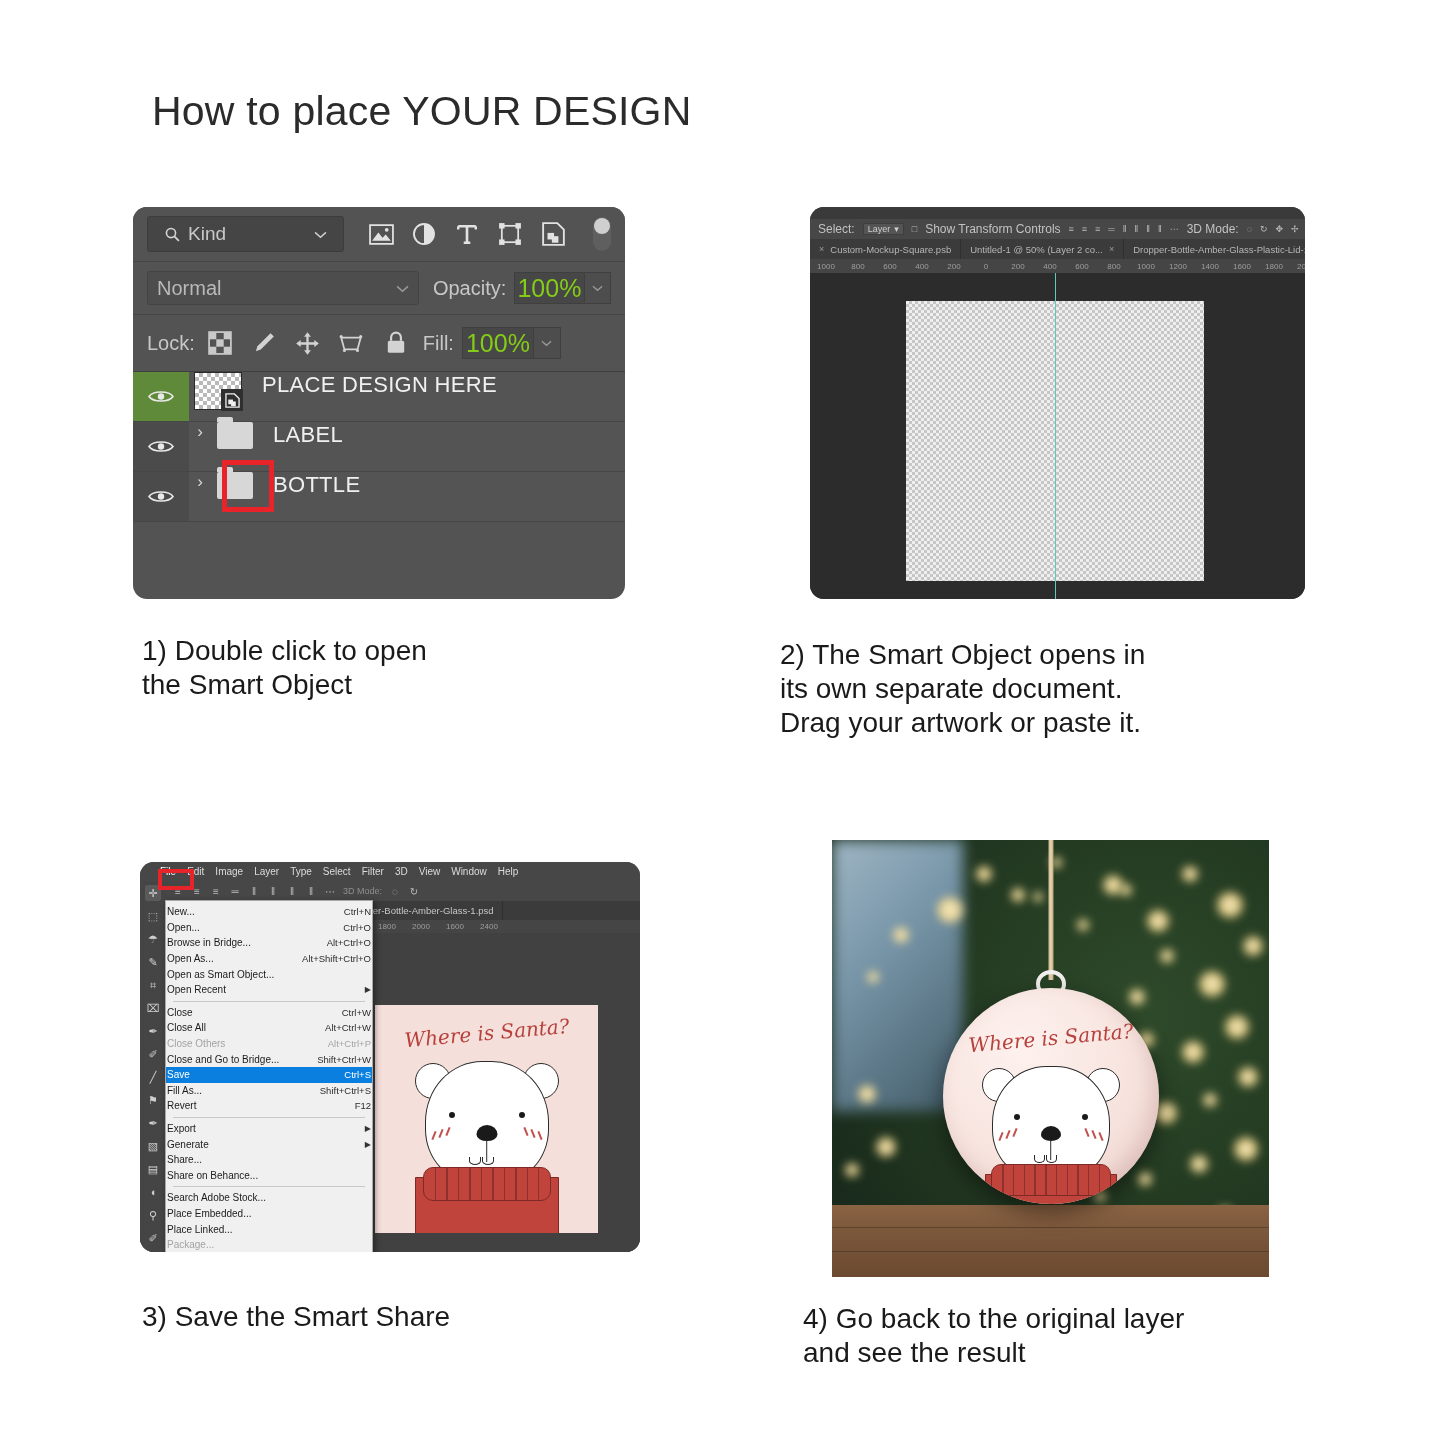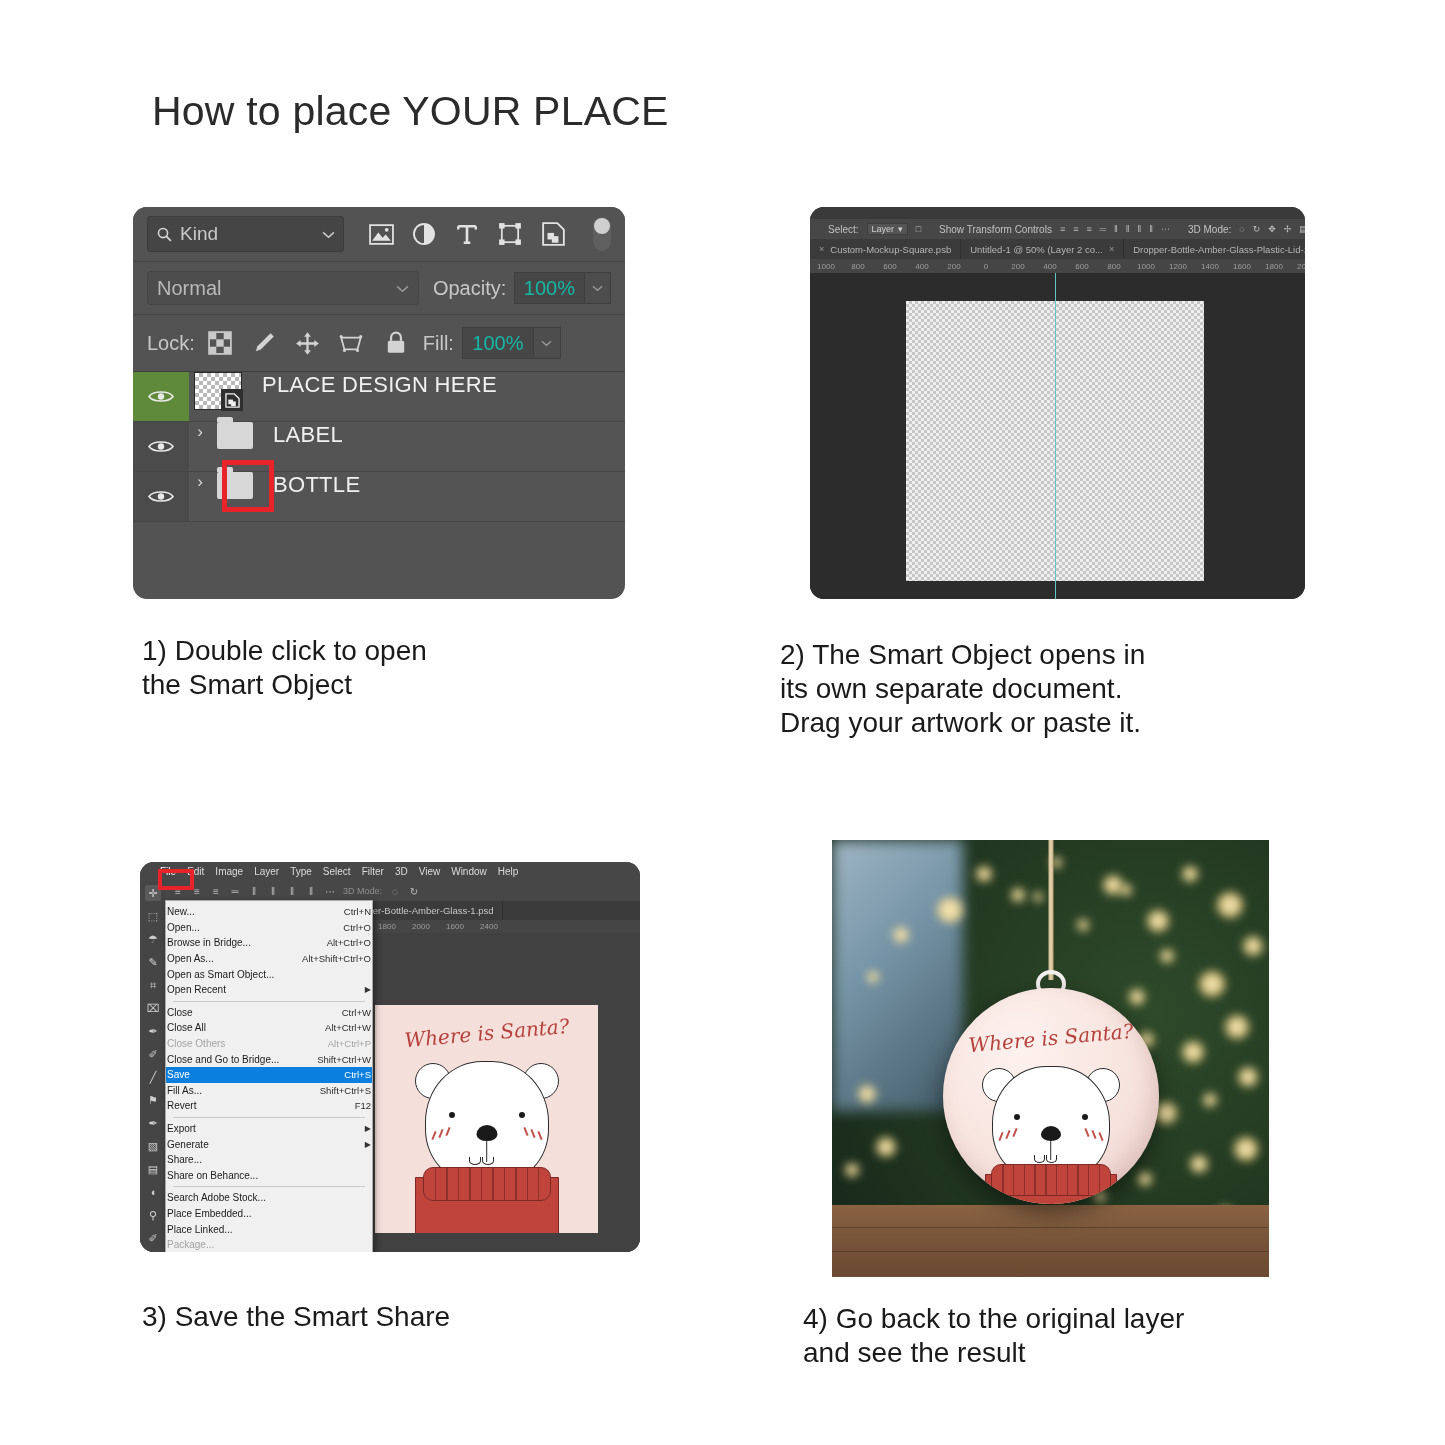--- a/index.html
+++ b/index.html
@@ -22,33 +22,33 @@
   }
 
   
   #panel1{left:133px;top:207px;width:492px;height:392px;background:#535353;}
   .tabbar{height:58px;background:#434343;display:flex;align-items:stretch;}
   .tab{display:flex;align-items:center;padding:0 22px;font-size:21px;color:#d6d6d6;font-weight:700;}
   .tab.active{background:#535353;color:#ffffff;}
   .filterrow{height:54px;background:#535353;display:flex;align-items:center;padding:0 14px;
              border-bottom:1px solid #454545;}
   .kindbox{width:186px;height:34px;background:#454545;border-radius:3px;display:flex;align-items:center;
-           padding:0 8px;gap:7px;border:1px solid #3c3c3c;}
+           padding:0 16px;gap:7px;border:1px solid #3c3c3c;}
   .kindbox .lbl{font-size:19px;color:#c9c9c9;flex:1;}
   .ficons{display:flex;align-items:center;gap:17px;margin-left:24px;}
   .ficon{width:26px;height:26px;display:flex;align-items:center;justify-content:center;color:#e2e2e2;}
   .toggle-pill{width:18px;height:34px;background:#5f5f5f;border-radius:9px;position:relative;margin-left:10px;}
   .toggle-pill::after{content:"";position:absolute;left:1px;top:1px;width:16px;height:16px;border-radius:50%;background:#cfcfcf;}
   .blendrow{height:52px;background:#535353;display:flex;align-items:center;padding:0 14px;border-bottom:1px solid #454545;}
   .blendsel{width:258px;height:32px;background:#4d4d4d;border:1px solid #444;border-radius:3px;
             display:flex;align-items:center;padding:0 9px;}
   .blendsel .lbl{font-size:20px;color:#b9b9b9;flex:1;}
   .opaclbl{font-size:20px;color:#c7c7c7;margin-left:14px;}
   .numbox{width:70px;height:30px;background:#474747;border:1px solid #3f3f3f;display:flex;align-items:center;
-          justify-content:center;font-size:20px;color:#14b8a6;margin-left:8px;}
+          justify-content:center;font-size:25px;color:#84cc16;margin-left:8px;}
   .stepper{width:26px;height:30px;background:#4d4d4d;border:1px solid #3f3f3f;border-left:none;
            display:flex;align-items:center;justify-content:center;}
   .lockrow{height:56px;background:#535353;display:flex;align-items:center;padding:0 14px;border-bottom:1px solid #3f3f3f;}
   .locklbl{font-size:20px;color:#c7c7c7;margin-right:12px;}
   .lockicons{display:flex;align-items:center;gap:18px;}
   .lrow{height:49px;display:flex;align-items:flex-start;background:#545454;border-bottom:1px solid #464646;position:relative;}
   .lrow.sel .eyecell{background:#5f8a3a;}
   .eyecell{width:56px;height:100%;display:flex;align-items:center;justify-content:center;background:#4b4b4b;}
   .lrow .arrow{width:22px;text-align:center;color:#d8d8d8;font-size:17px;}
   .thumb{width:46px;height:36px;margin-left:5px;border:1px solid #2a2a2a;position:relative;
@@ -59,21 +59,21 @@
             display:flex;align-items:center;justify-content:center;}
   .folder{width:36px;height:27px;margin-left:6px;background:#d7d7d7;border-radius:2px;position:relative;}
   .folder::before{content:"";position:absolute;left:0;top:-5px;width:16px;height:5px;background:#d7d7d7;border-radius:2px 2px 0 0;}
   .lname{font-size:22px;color:#f0f0f0;margin-left:20px;letter-spacing:.3px;}
   .redbox{position:absolute;border:5px solid #e8232a;box-sizing:border-box;}
 
   
   #panel2{left:810px;top:207px;width:495px;height:392px;background:#323232;}
   .p2-menu{height:12px;background:#3a3a3a;}
   .p2-opt{height:20px;background:#474747;display:flex;align-items:center;gap:8px;padding:0 8px;}
-  .p2-opt .t{font-size:10px;color:#c2c2c2;white-space:nowrap;margin-left:10px;}
+  .p2-opt .t{font-size:12px;color:#c2c2c2;white-space:nowrap;}
   .p2-opt .sel{background:#545454;border:1px solid #3e3e3e;padding:0 4px;font-size:9px;color:#cfcfcf;display:flex;gap:4px;align-items:center;}
   .p2-opt .ic{width:11px;height:11px;display:flex;align-items:center;justify-content:center;color:#bcbcbc;font-size:9px;}
   .p2-tabs{height:20px;background:#3b3b3b;display:flex;align-items:center;}
   .p2-tab{display:flex;align-items:center;gap:6px;padding:0 9px;height:100%;font-size:9.5px;color:#b6b6b6;
           border-right:1px solid #2f2f2f;white-space:nowrap;}
   .p2-tab .x{font-size:9px;color:#9a9a9a;}
   .p2-ruler{height:14px;background:#454545;display:flex;align-items:center;overflow:hidden;}
   .p2-ruler span{font-size:8px;color:#9e9e9e;width:32px;text-align:center;flex:none;}
   .p2-canvas{position:relative;background:#2c2c2c;height:326px;}
   .checker{position:absolute;left:96px;top:28px;width:298px;height:280px;
@@ -148,21 +148,21 @@
   .blush{position:absolute;background:#c2504c;}
   .sweater{position:absolute;left:50%;transform:translateX(-50%);background:#c0433c;
            border:1.6px solid #7d2a27;}
   .collar{position:absolute;left:50%;transform:translateX(-50%);background:#c0433c;
           border:1.6px solid #7d2a27;border-radius:10px;overflow:hidden;}
   .rib{position:absolute;top:0;bottom:0;width:1.4px;background:#8e312d;}
 </style>
 </head>
 <body>
 
-<div class="page-title">How to place YOUR PLACE</div>
+<div class="page-title">How to place YOUR DESIGN</div>
 
 <div class="panel" id="panel1">
 
 
   <div class="filterrow">
     <div class="kindbox">
       <svg width="17" height="17" viewBox="0 0 16 16">
         <circle cx="6.6" cy="6.6" r="4.3" fill="none" stroke="#d5d5d5" stroke-width="1.5"></circle>
         <line x1="9.8" y1="9.8" x2="14" y2="14" stroke="#d5d5d5" stroke-width="1.7"></line>
       </svg>

